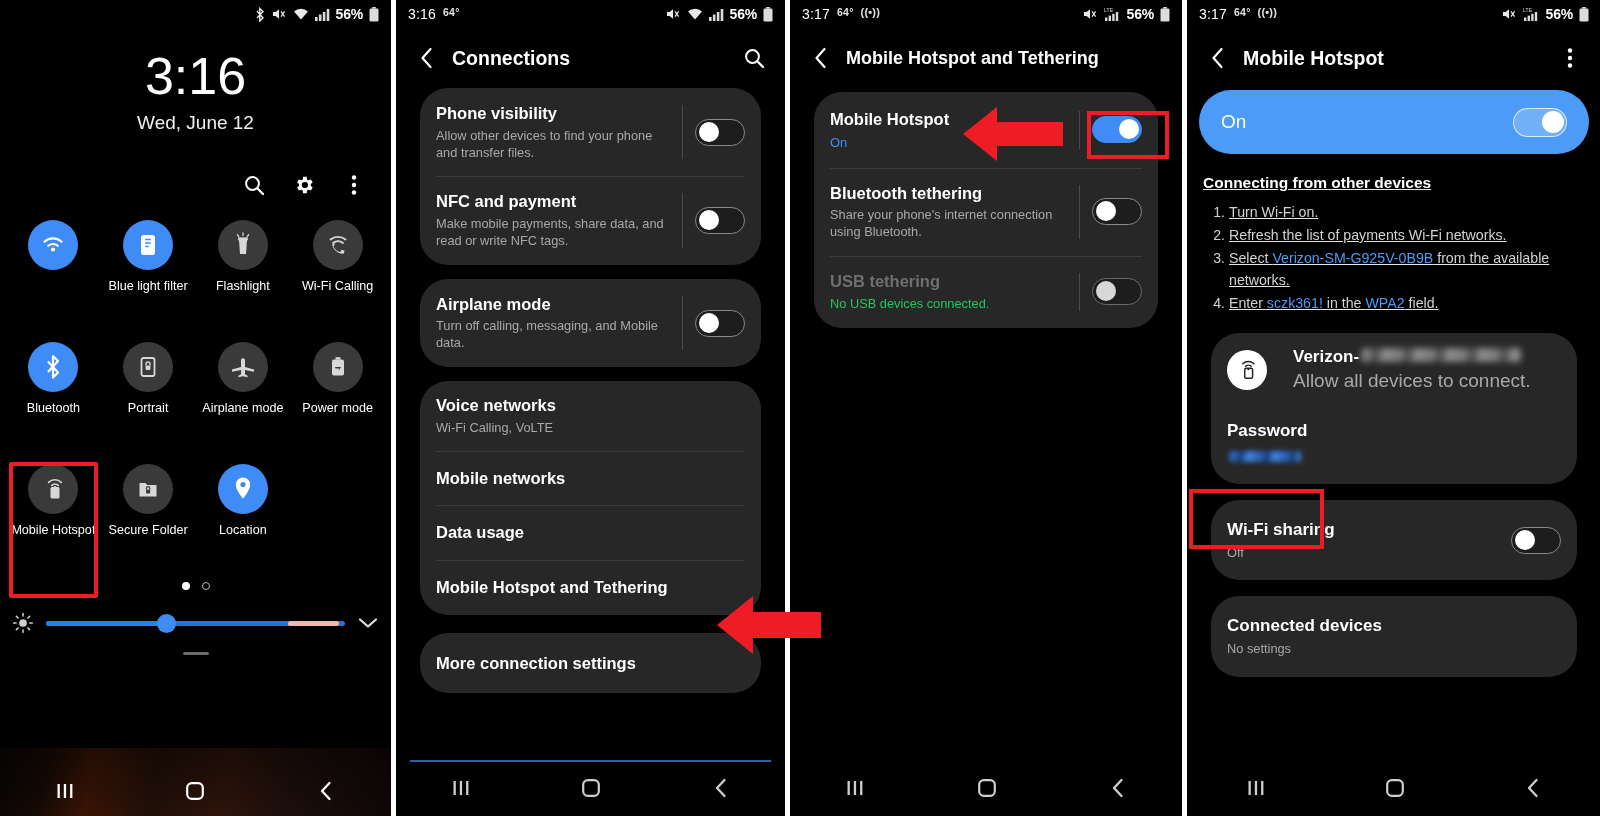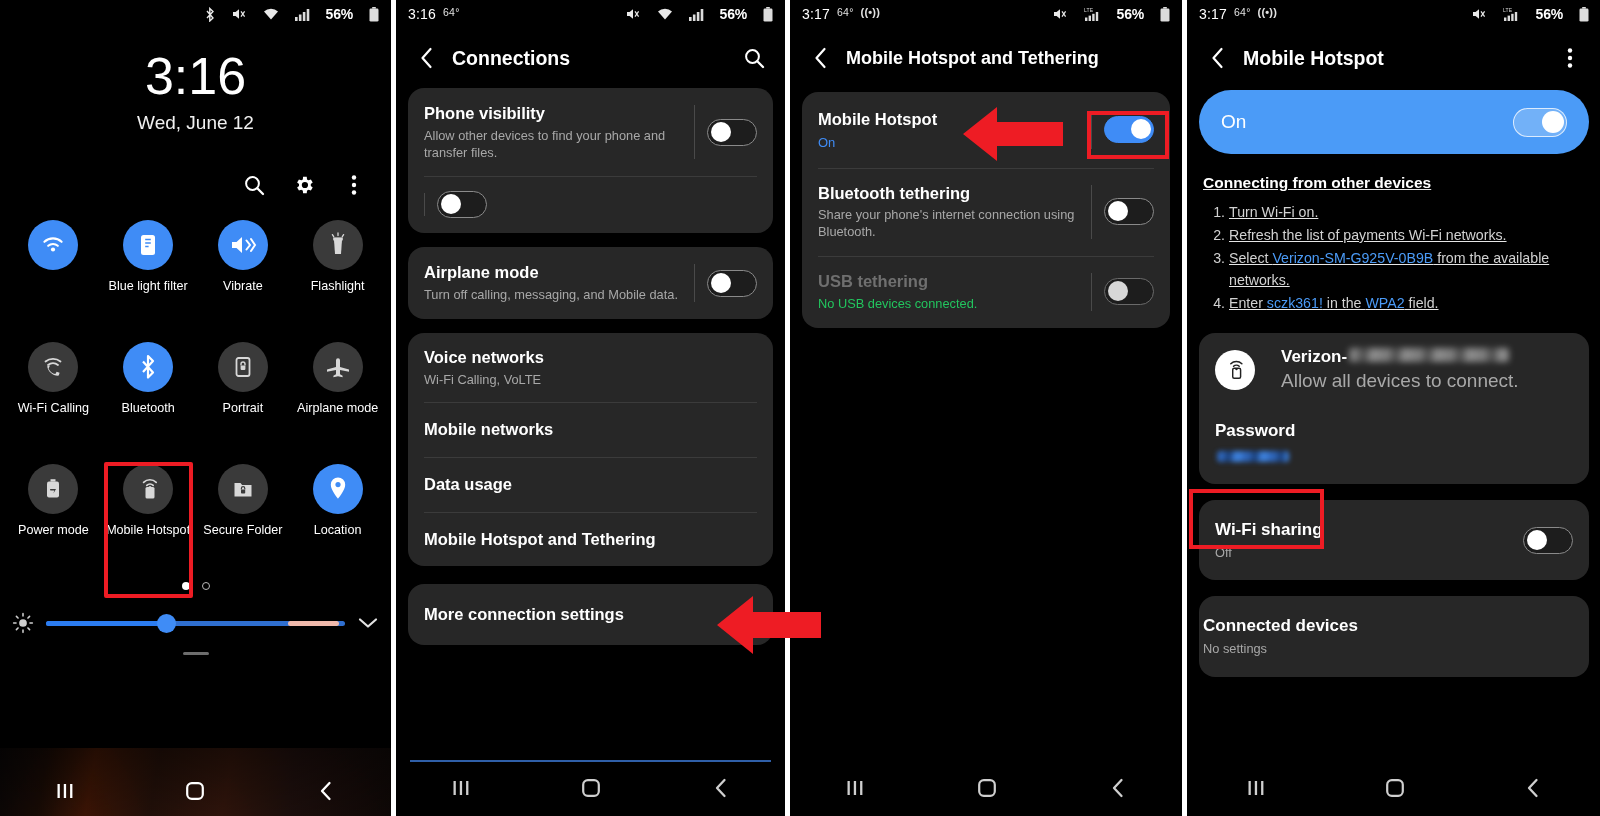--- a/index.html
+++ b/index.html
@@ -19,23 +19,23 @@
   .p3 { width: 392px; }
   .p4 { width: 414px; }
 
   
   .statusbar {
     position: relative; height: 28px; display: flex; align-items: center;
     padding: 0 12px; color: #e9e9e9; font-size: 13.5px; letter-spacing: .2px;
   }
   .sb-left { display:flex; align-items:center; gap:7px; }
   .sb-time { font-size: 14px; font-weight: 500; color:#fff; }
-  .sb-temp { font-size: 10.5px; font-weight: 400; color:#e2e2e2; position:relative; top:-2px;}
+  .sb-temp { font-size: 10.5px; font-weight: 700; color:#e2e2e2; position:relative; top:-2px;}
   .sb-cast { font-size: 11px; font-weight:700; color:#e2e2e2; position:relative; top:-2px;}
-  .sb-right { margin-left:auto; display:flex; align-items:center; gap:16px; }
+  .sb-right { margin-left:auto; display:flex; align-items:center; gap:6px; }
   .sb-pct { font-size: 14px; font-weight: 600; color:#fff; letter-spacing:-.2px;}
   .ico { display:inline-block; line-height:0; }
   .ico svg { display:block; }
 
   
   .qs-clock { text-align:center; margin-top: 22px; color:#fff; }
   .qs-time { font-size: 52px; font-weight: 300; letter-spacing: 0px; line-height: 1; }
   .qs-date { font-size: 19px; font-weight: 400; margin-top: 10px; color:#f0f0f0; }
 
   .qs-actions { display:flex; justify-content:flex-end; align-items:center; gap:24px;
@@ -71,21 +71,21 @@
             justify-content:space-around; z-index: 3; }
   .navbar .nb { display:flex; align-items:center; justify-content:center; width:46px; height:46px; }
 
   
   .appbar { height: 60px; display:flex; align-items:center; padding: 0 14px; color:#fff; }
   .appbar .back { width:34px; height:34px; display:flex; align-items:center; justify-content:center; flex:none;}
   .appbar .title { font-size: 19.5px; font-weight: 600; margin-left: 8px; white-space:nowrap; }
   .appbar .spacer { margin-left:auto; }
   .appbar .act { width:34px; height:34px; display:flex; align-items:center; justify-content:center; }
 
-  .card { background:#272727; border-radius: 16px; margin: 0 12px 14px; overflow:hidden; }
+  .card { background:#272727; border-radius: 28px; margin: 0 24px 14px; overflow:hidden; }
   .row { display:flex; align-items:center; padding: 15px 16px; position:relative; }
   .row + .row:before { content:""; position:absolute; left:16px; right:16px; top:0; height:1px; background:#3b3b3b; }
   .row .txt { flex:1; min-width:0; padding-right: 10px; }
   .row .t1 { font-size: 16.5px; font-weight:600; color:#fff; line-height:1.25; }
   .row .t1.dim { color:#6f6f6f; }
   .row .t2 { font-size: 12.8px; color:#a8a8a8; margin-top: 4px; line-height:1.32; }
   .row .t2.dim { color:#22c55e; }
   .row .t2.blue { color:#3f8cf6; font-size:13px; }
   .sep-v { width:1px; align-self:stretch; background:#4a4a4a; margin: 2px 12px 2px 0; }
 
@@ -215,29 +215,20 @@
       <div class="qs-cell">
         <div class="qs-bubble on">
             <svg width="22" height="24" viewBox="0 0 22 24">
               <rect x="4" y="2" width="14" height="20" rx="2.5" fill="#fff"></rect>
               <path d="M8.2 6.6h5.6M8.2 10h5.6M8.2 13.4h3.4" stroke="#3f8cf6" stroke-width="1.5"></path>
             </svg>
           </div>
         <div class="qs-label">Blue light filter</div>
       </div>
 
-      <div class="qs-cell">
-        <div class="qs-bubble on">
-            <svg width="28" height="24" viewBox="0 0 28 24">
-              <path d="M3 9h4.5L13 4v16L7.5 15H3z" fill="#fff"></path>
-              <path d="M17.5 7.5l3.5 4.5-3.5 4.5M22 6l4 6-4 6" fill="none" stroke="#fff" stroke-width="2" stroke-linecap="round"></path>
-            </svg>
-          </div>
-        <div class="qs-label">Vibrate</div>
-      </div>
 
       <div class="qs-cell">
         <div class="qs-bubble off">
             <svg width="22" height="26" viewBox="0 0 22 26">
               <path d="M7 8h8l-1 14h-6z" fill="#d8d8d8"></path>
               <rect x="6.2" y="5.4" width="9.6" height="3" fill="#d8d8d8"></rect>
               <path d="M11 1v2.6M5.4 2.6l1.3 2M16.6 2.6l-1.3 2" stroke="#d8d8d8" stroke-width="1.3" stroke-linecap="round"></path>
             </svg>
           </div>
         <div class="qs-label">Flashlight</div>
@@ -441,20 +432,24 @@
         <div class="txt">
           <div class="t1">Phone visibility</div>
           <div class="t2">Allow other devices to find your phone and transfer files.</div>
         </div>
         <div class="sep-v"></div>
         <div class="toggle">
             <div class="knob"></div>
           </div>
       </div>
       <div class="row">
+        <div class="txt">
+          <div class="t1">NFC and payment</div>
+          <div class="t2">Make mobile payments, share data, and read or write NFC tags.</div>
+        </div>
         <div class="sep-v"></div>
         <div class="toggle">
             <div class="knob"></div>
           </div>
       </div>
     </div>
 
     <div class="card">
       <div class="row">
         <div class="txt">
@@ -715,21 +710,21 @@
           <div class="t1" style="font-size:17px;">Wi-Fi sharing</div>
           <div class="t2">Off</div>
         </div>
         <div class="toggle">
             <div class="knob"></div>
           </div>
       </div>
     </div>
 
     <div class="card" style="margin-top:16px;">
-      <div class="row" style="padding:19px 4px;">
+      <div class="row" style="padding:19px 16px;">
         <div class="txt">
           <div class="t1" style="font-size:17px;">Connected devices</div>
           <div class="t2">No settings</div>
         </div>
       </div>
     </div>
 
     <div class="navbar2">
       <div class="nb"><svg width="20" height="20" viewBox="0 0 20 20">
             <g fill="#cfcfcf">

